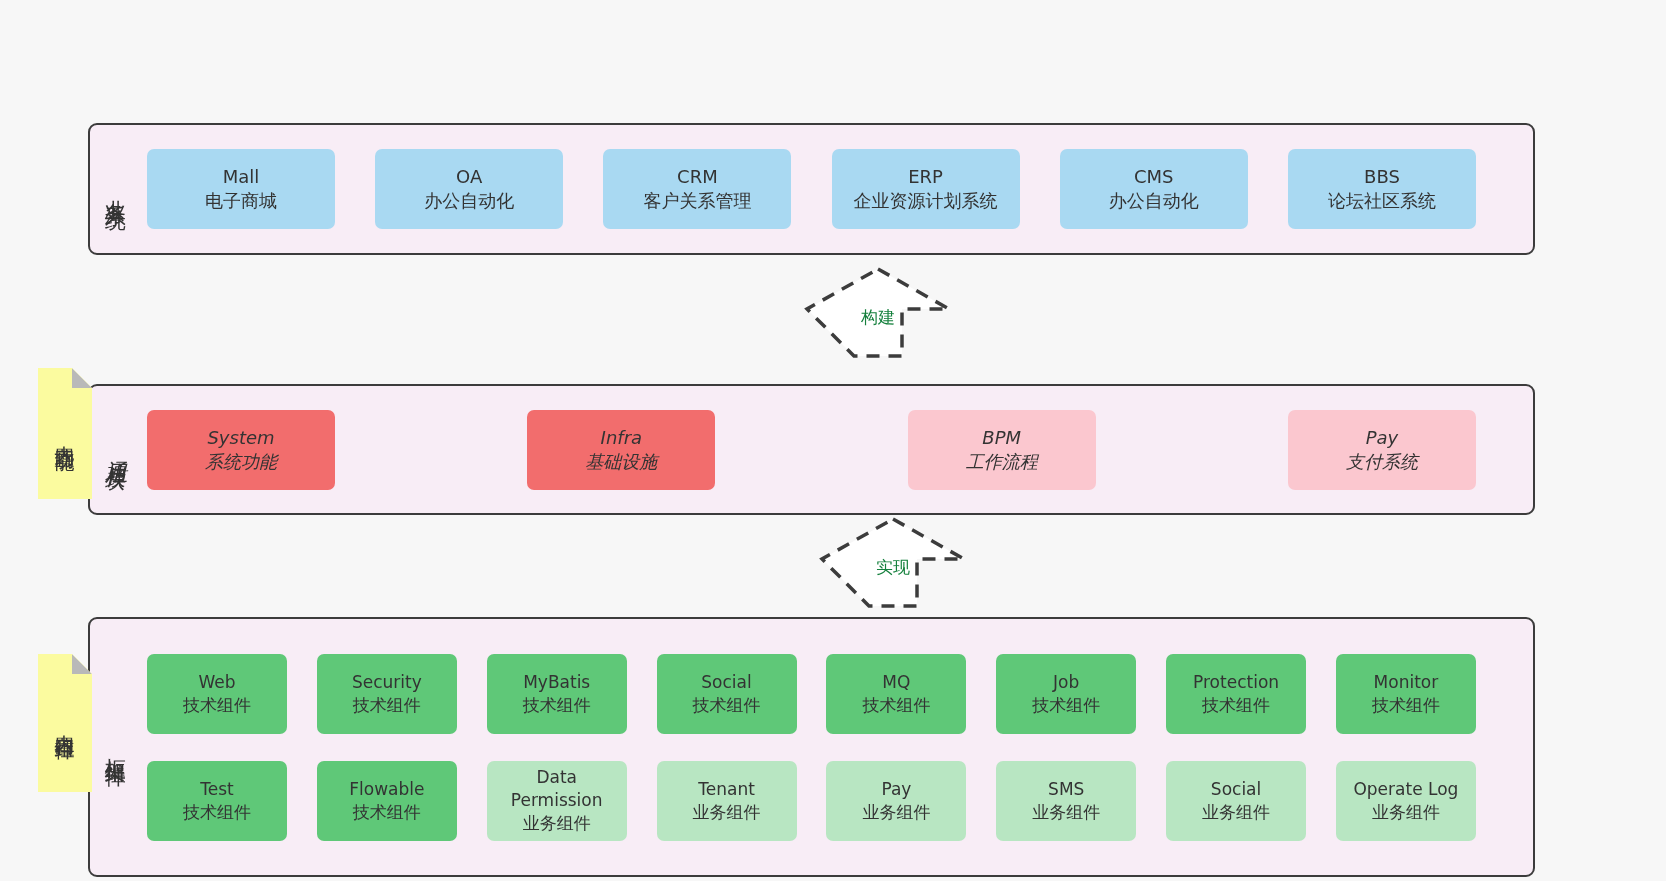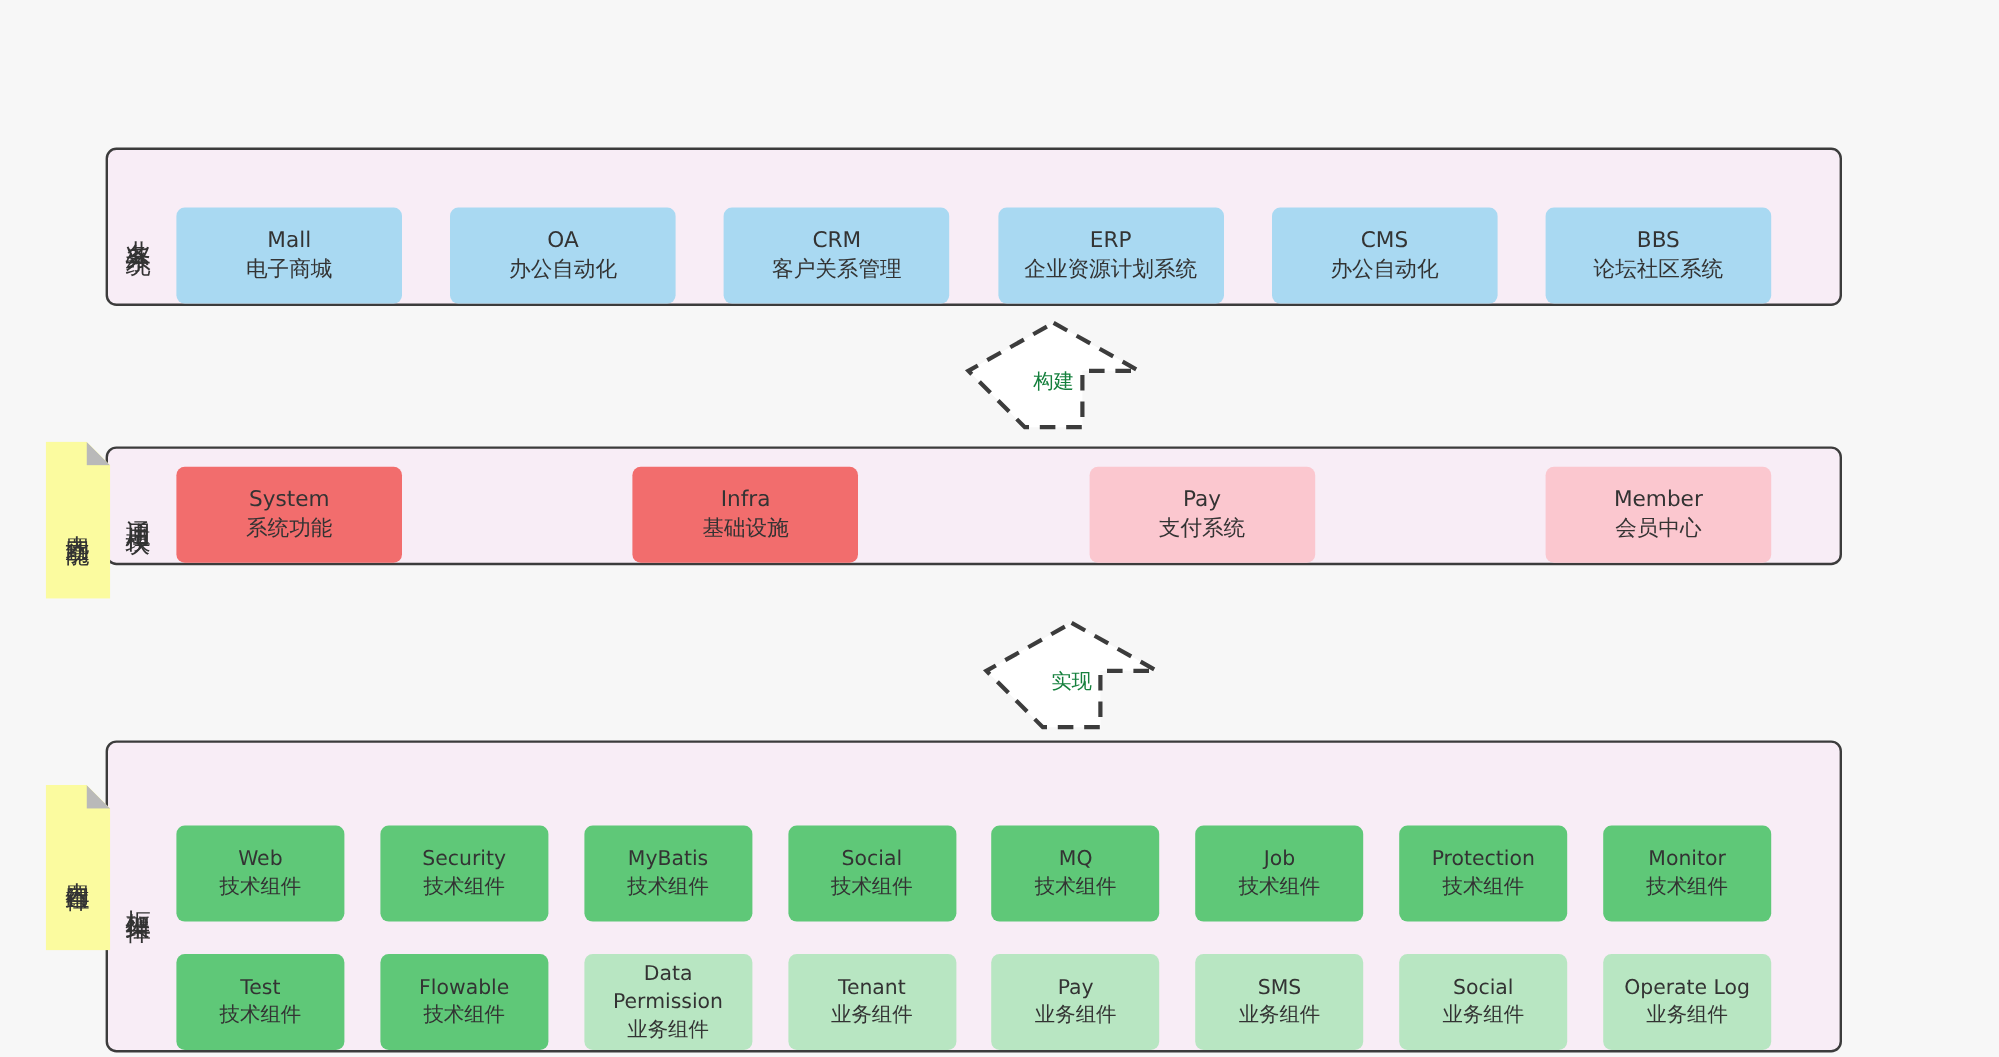--- a/index.html
+++ b/index.html
@@ -9,31 +9,31 @@
     font-family:"DejaVu Sans","Liberation Sans",sans-serif;
     color:#333;
   }
   .section{
     position:absolute;left:88px;width:1447px;box-sizing:border-box;
     background:var(--c-container,#f8edf6);
     border:2px solid var(--c-border,#3c3c3c);
     border-radius:9px;
   }
   #sec-business{top:123px;height:132px;}
-  #sec-modules{top:372px;height:99px;}
+  #sec-modules{top:384px;height:131px;font-style:italic;}
   #sec-framework{top:617px;height:260px;}
   .section-label{
     position:absolute;left:13px;top:50%;transform:translateY(-50%);
     writing-mode:vertical-rl;text-orientation:upright;
     font-size:21px;line-height:1.15;letter-spacing:3px;color:#333;
     white-space:nowrap;
   }
   .rows{
     position:absolute;left:57px;right:57px;top:0;bottom:0;
-    display:flex;flex-direction:column;justify-content:flex-end;gap:27px;
+    display:flex;flex-direction:column;justify-content:center;gap:27px;
   }
   .row{display:flex;justify-content:space-between;}
   .box{
     width:188px;height:80px;border-radius:7px;box-sizing:border-box;
     display:flex;flex-direction:column;align-items:center;justify-content:center;
     text-align:center;font-size:18px;line-height:24px;color:#333;
     padding:2px 4px;
   }
   #sec-framework .box{width:140px;font-size:17px;line-height:23px;}
   .v-blue{background:var(--c-blue,#a9d9f2);}
@@ -118,26 +118,26 @@
       <div class="row">
         <div class="box v-red">
           <div class="box-name">System</div>
           <div class="box-desc">系统功能</div>
         </div>
         <div class="box v-red">
           <div class="box-name">Infra</div>
           <div class="box-desc">基础设施</div>
         </div>
         <div class="box v-pink">
+          <div class="box-name">BPM</div>
+          <div class="box-desc">工作流程</div>
+        </div>
+        <div class="box v-pink">
           <div class="box-name">Pay</div>
           <div class="box-desc">支付系统</div>
-        </div>
-        <div class="box v-pink">
-          <div class="box-name">Member</div>
-          <div class="box-desc">会员中心</div>
         </div>
       </div>
     </div>
 </div>
 
 <div class="sticky" id="sticky-modules">
   <div class="sticky-fold"></div>
   <span class="sticky-label">内置功能</span>
 </div>
 

